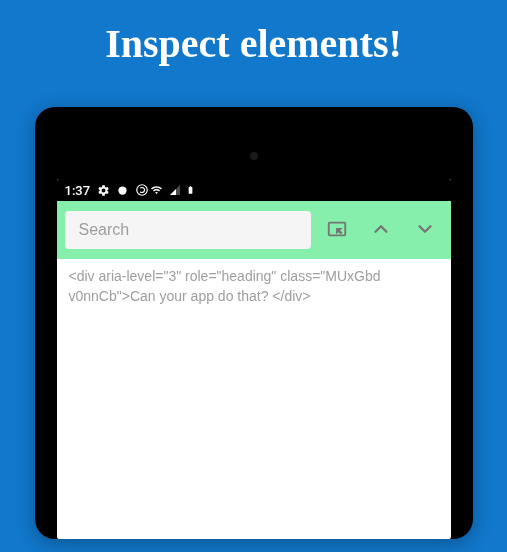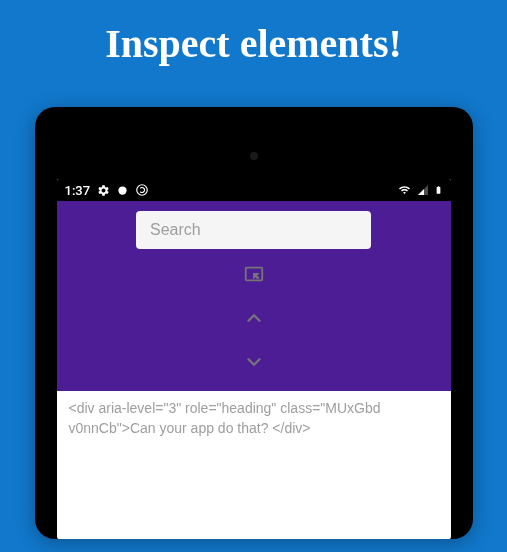--- a/index.html
+++ b/index.html
@@ -46,21 +46,21 @@
       background: #ffffff;
       border-radius: 2px;
       overflow: hidden;
       margin-top: 50px;
       height: 360px;
     }
     .status-bar {
       background: #000000;
       color: #ffffff;
       display: flex;
-      justify-content: space-between;
+      justify-content: flex-start;
       align-items: center;
       padding: 3px 8px;
       font-size: 13px;
       font-weight: 500;
       height: 22px;
     }
     .status-left {
       display: flex;
       align-items: center;
       gap: 7px;
@@ -72,22 +72,21 @@
     }
     .status-icon {
       display: inline-flex;
       align-items: center;
     }
     .toolbar {
       display: flex;
       align-items: center;
       padding: 10px 8px;
       gap: 8px;
-      background: #4c1d95;
-      flex-direction: column;
+      background: #86efac;
     }
     .search-input {
       flex: 1;
       border: none;
       background: #f5f5f5;
       padding: 10px 14px;
       font-size: 16px;
       color: #9e9e9e;
       border-radius: 4px;
       outline: none;

